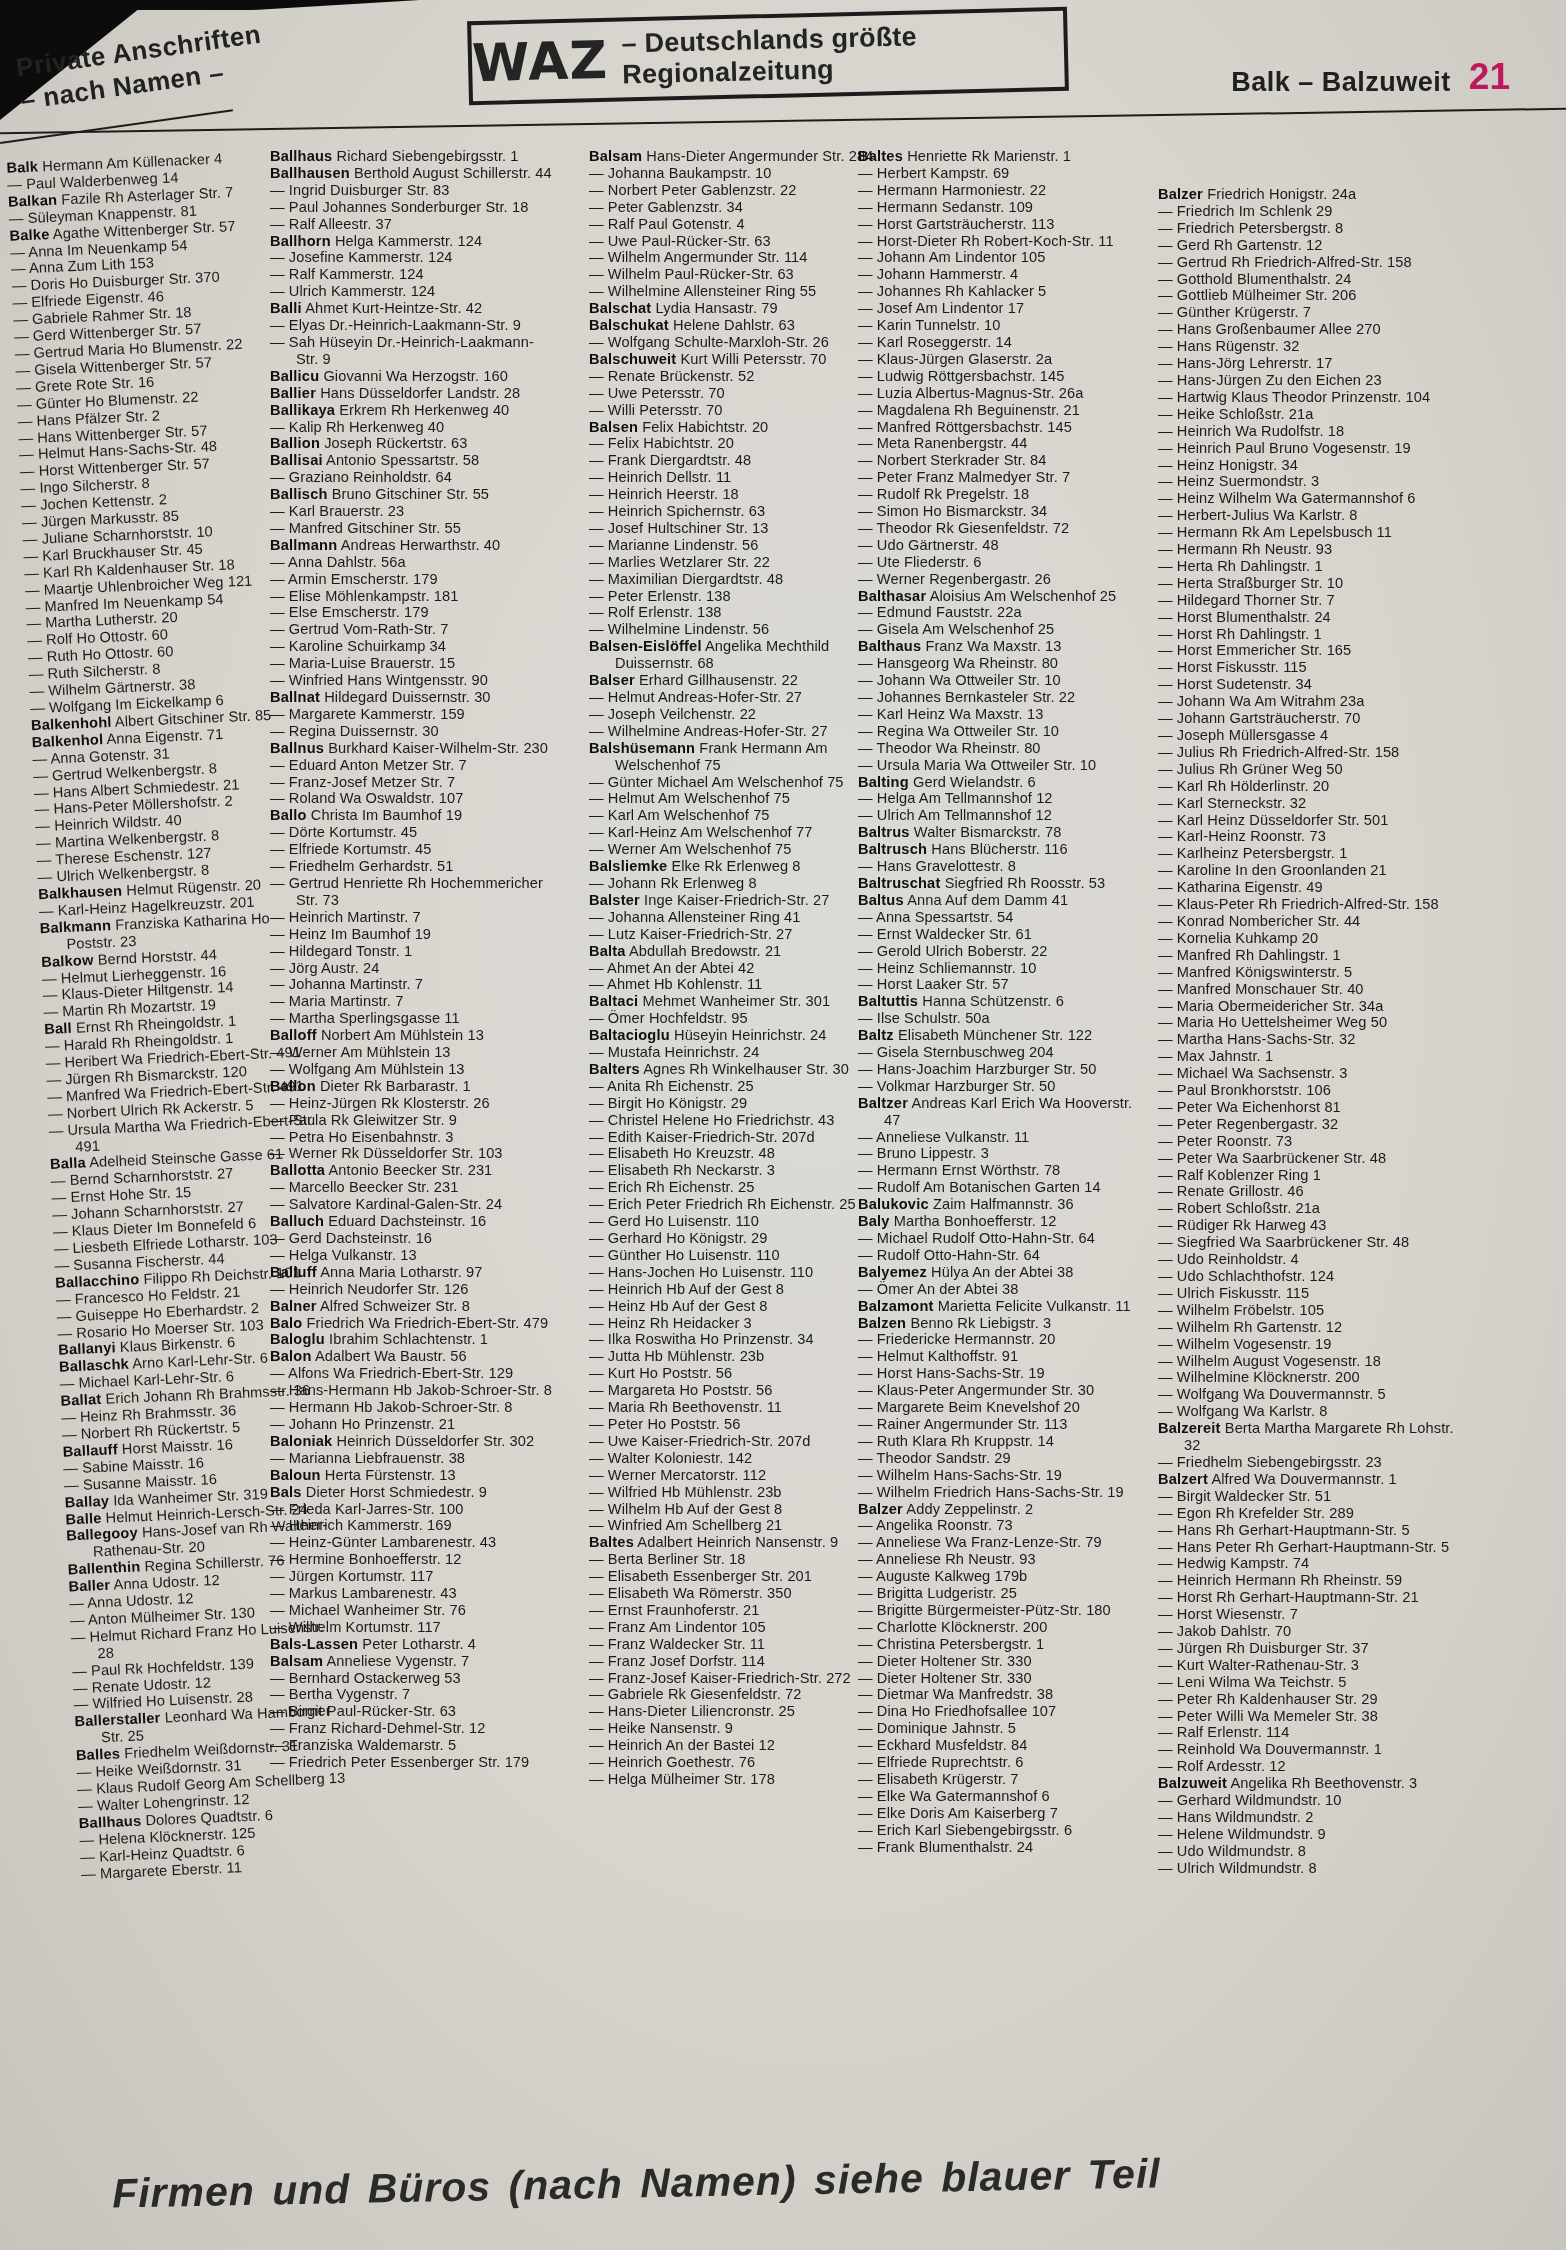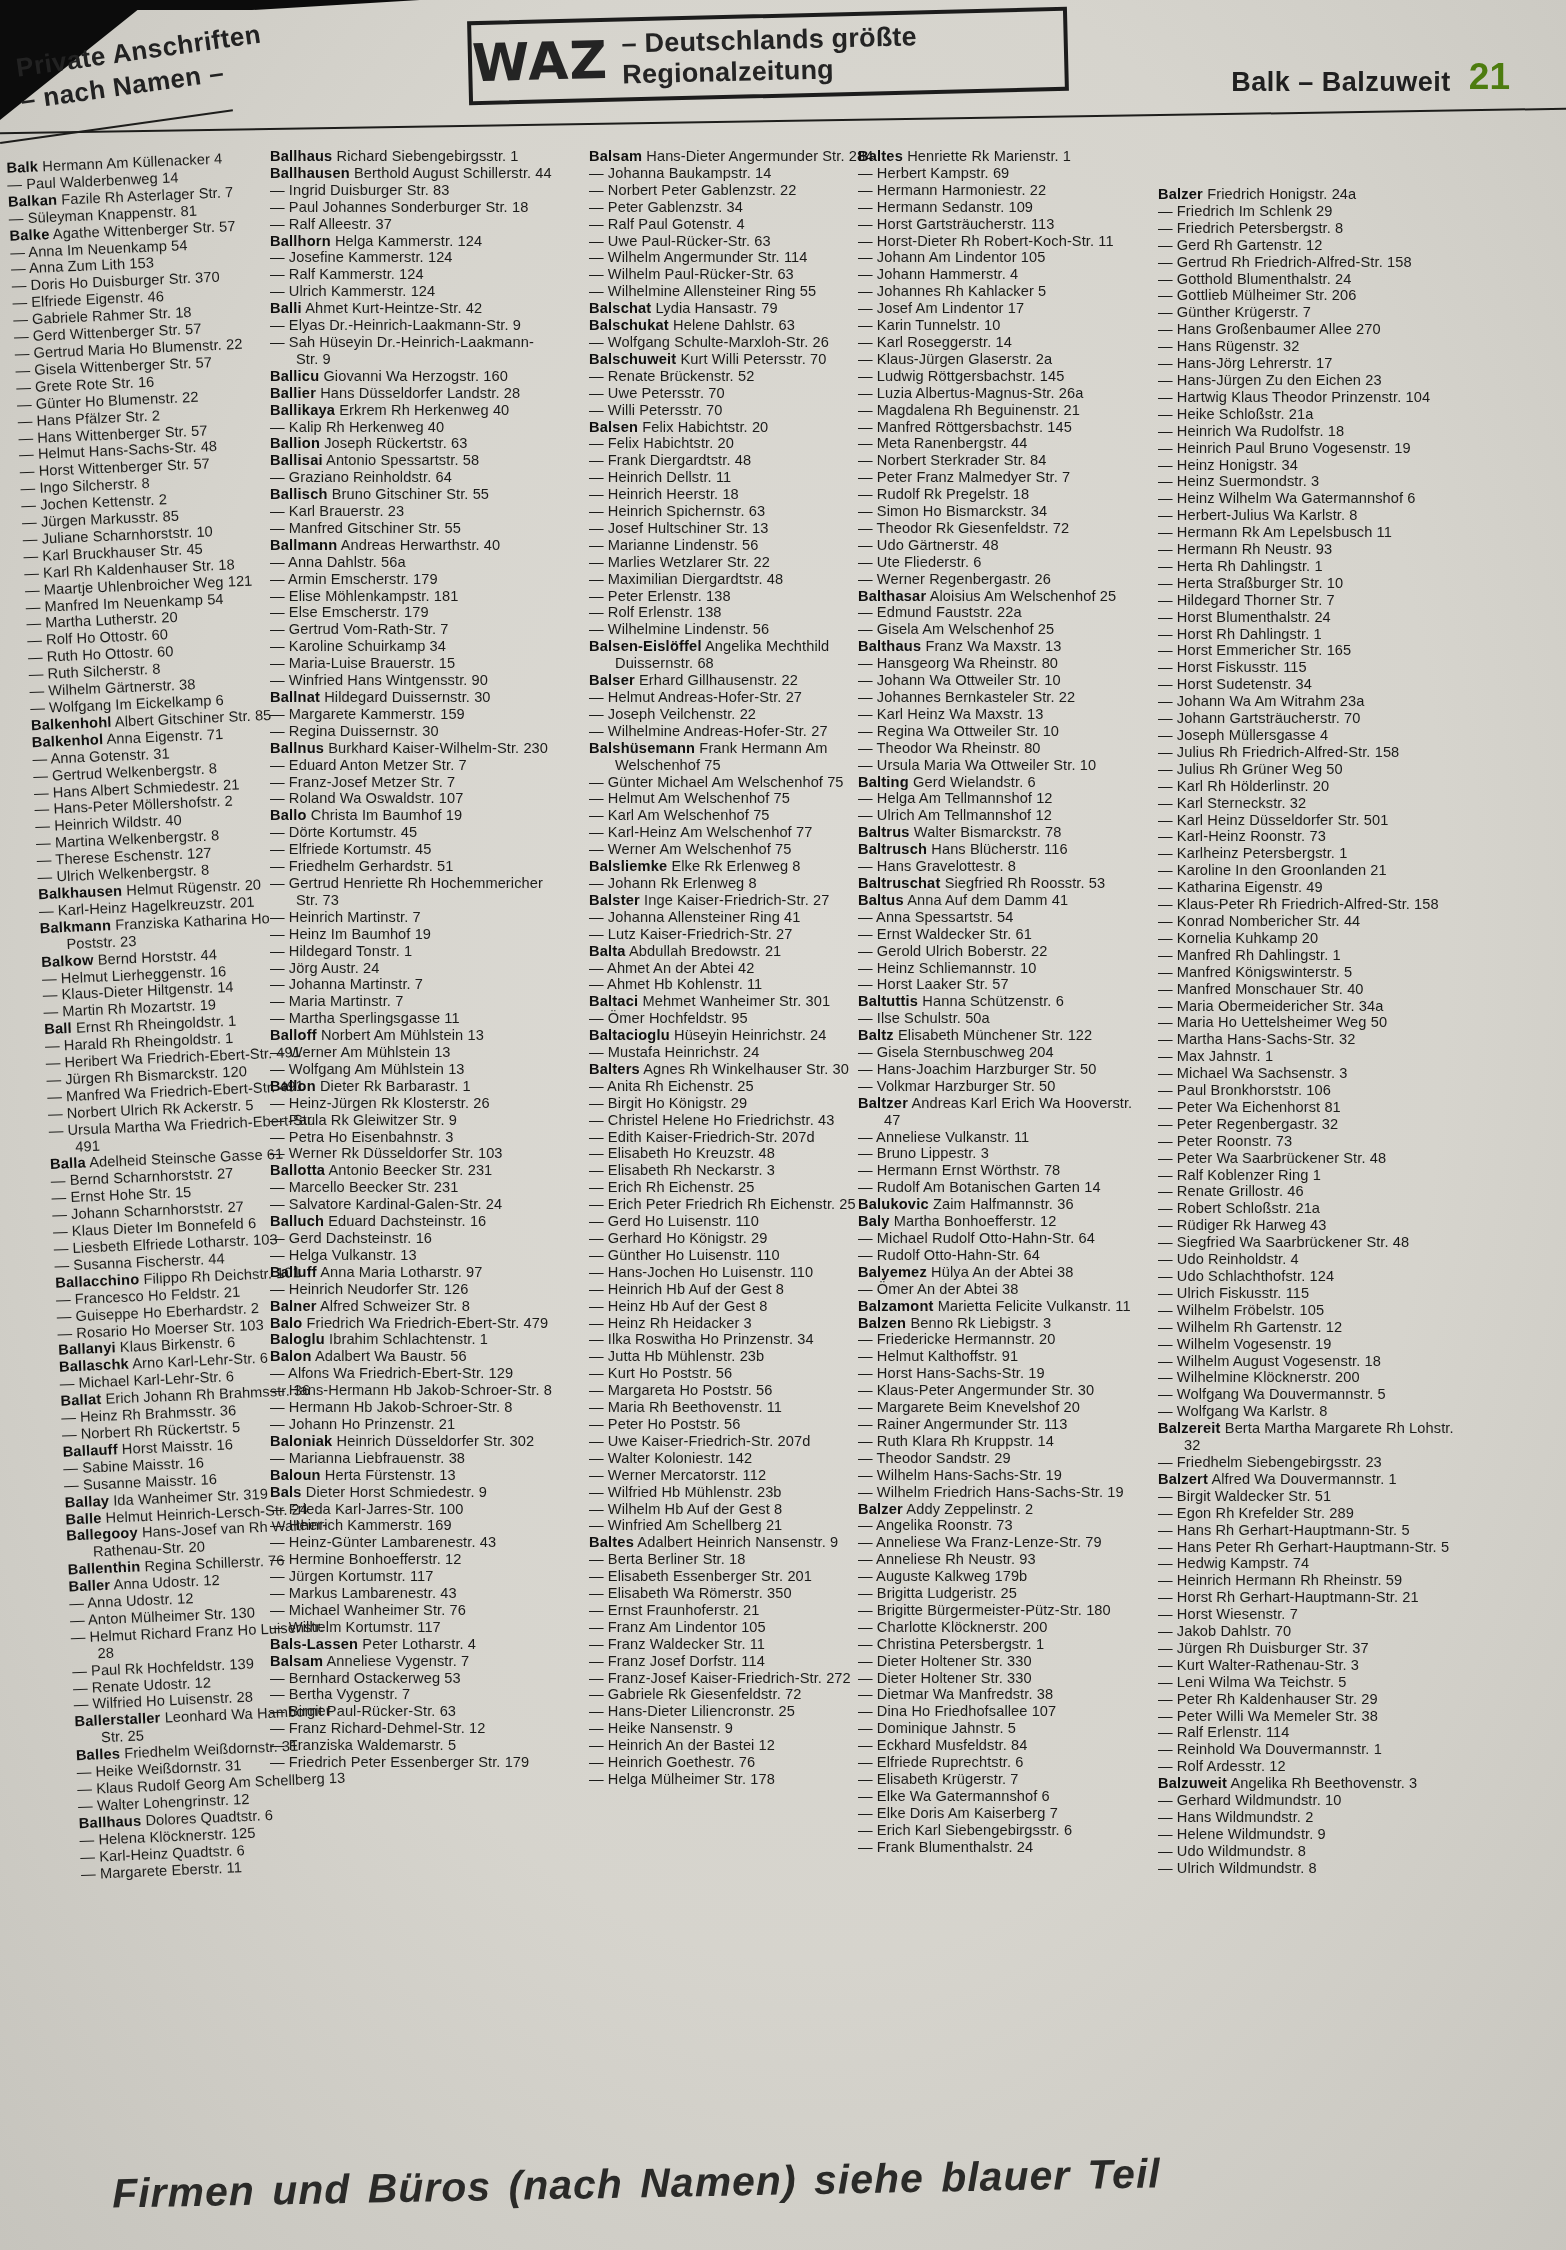--- a/index.html
+++ b/index.html
@@ -18,21 +18,21 @@
   .corner-label{position:absolute;top:52px;left:14px;transform:rotate(-8deg);transform-origin:0 0;
     font-size:26px;font-weight:700;letter-spacing:.5px;color:#222;line-height:1.25;}
   .waz-banner{position:absolute;left:468px;top:14px;width:592px;height:76px;
     border:4px solid #1c1c1c;transform:rotate(-1.4deg);
     display:flex;align-items:center;justify-content:center;gap:14px;background:transparent;}
   .waz-logo{font-size:52px;font-weight:900;letter-spacing:1px;color:#242424;
     font-family:"DejaVu Sans", sans-serif;line-height:1;}
   .waz-tagline{font-size:27px;font-weight:700;color:#242424;letter-spacing:.2px;}
   .page-head-right{position:absolute;top:56px;right:56px;display:flex;align-items:flex-end;gap:18px;}
   .index-range{font-size:27px;font-weight:700;color:#202020;letter-spacing:.5px;}
-  .page-number{font-size:37px;font-weight:700;color:#4d7c0f;}
+  .page-number{font-size:37px;font-weight:700;color:#be185d;}
   .header-rule{position:absolute;top:120px;left:-10px;width:1590px;height:2px;background:#1d1d1b;
     transform:rotate(-0.9deg);}
   .header-rule2{position:absolute;top:142px;left:0;width:235px;height:2px;background:#1d1d1b;
     transform:rotate(-8deg);transform-origin:0 0;}
   
   .columns{position:absolute;top:148px;left:0;width:1566px;height:2000px;}
   .col{position:absolute;top:0;font-size:14.6px;line-height:16.9px;letter-spacing:.1px;}
   .col b{font-weight:700;color:#101010;letter-spacing:.2px;}
   .entry{padding-left:26px;text-indent:-26px;}
   .col1{left:6px;width:272px;transform:rotate(-2.5deg);transform-origin:100% 0;}
@@ -260,21 +260,21 @@
       <div class="entry"><b>Balsam</b> Anneliese Vygenstr. 7</div>
       <div class="entry">— Bernhard Ostackerweg 53</div>
       <div class="entry">— Bertha Vygenstr. 7</div>
       <div class="entry">— Birgit Paul-Rücker-Str. 63</div>
       <div class="entry">— Franz Richard-Dehmel-Str. 12</div>
       <div class="entry">— Franziska Waldemarstr. 5</div>
       <div class="entry">— Friedrich Peter Essenberger Str. 179</div>
     </div>
   <div class="col col3">
       <div class="entry"><b>Balsam</b> Hans-Dieter Angermunder Str. 284</div>
-      <div class="entry">— Johanna Baukampstr. 14</div>
+      <div class="entry">— Johanna Baukampstr. 10</div>
       <div class="entry">— Norbert Peter Gablenzstr. 22</div>
       <div class="entry">— Peter Gablenzstr. 34</div>
       <div class="entry">— Ralf Paul Gotenstr. 4</div>
       <div class="entry">— Uwe Paul-Rücker-Str. 63</div>
       <div class="entry">— Wilhelm Angermunder Str. 114</div>
       <div class="entry">— Wilhelm Paul-Rücker-Str. 63</div>
       <div class="entry">— Wilhelmine Allensteiner Ring 55</div>
       <div class="entry"><b>Balschat</b> Lydia Hansastr. 79</div>
       <div class="entry"><b>Balschukat</b> Helene Dahlstr. 63</div>
       <div class="entry">— Wolfgang Schulte-Marxloh-Str. 26</div>

